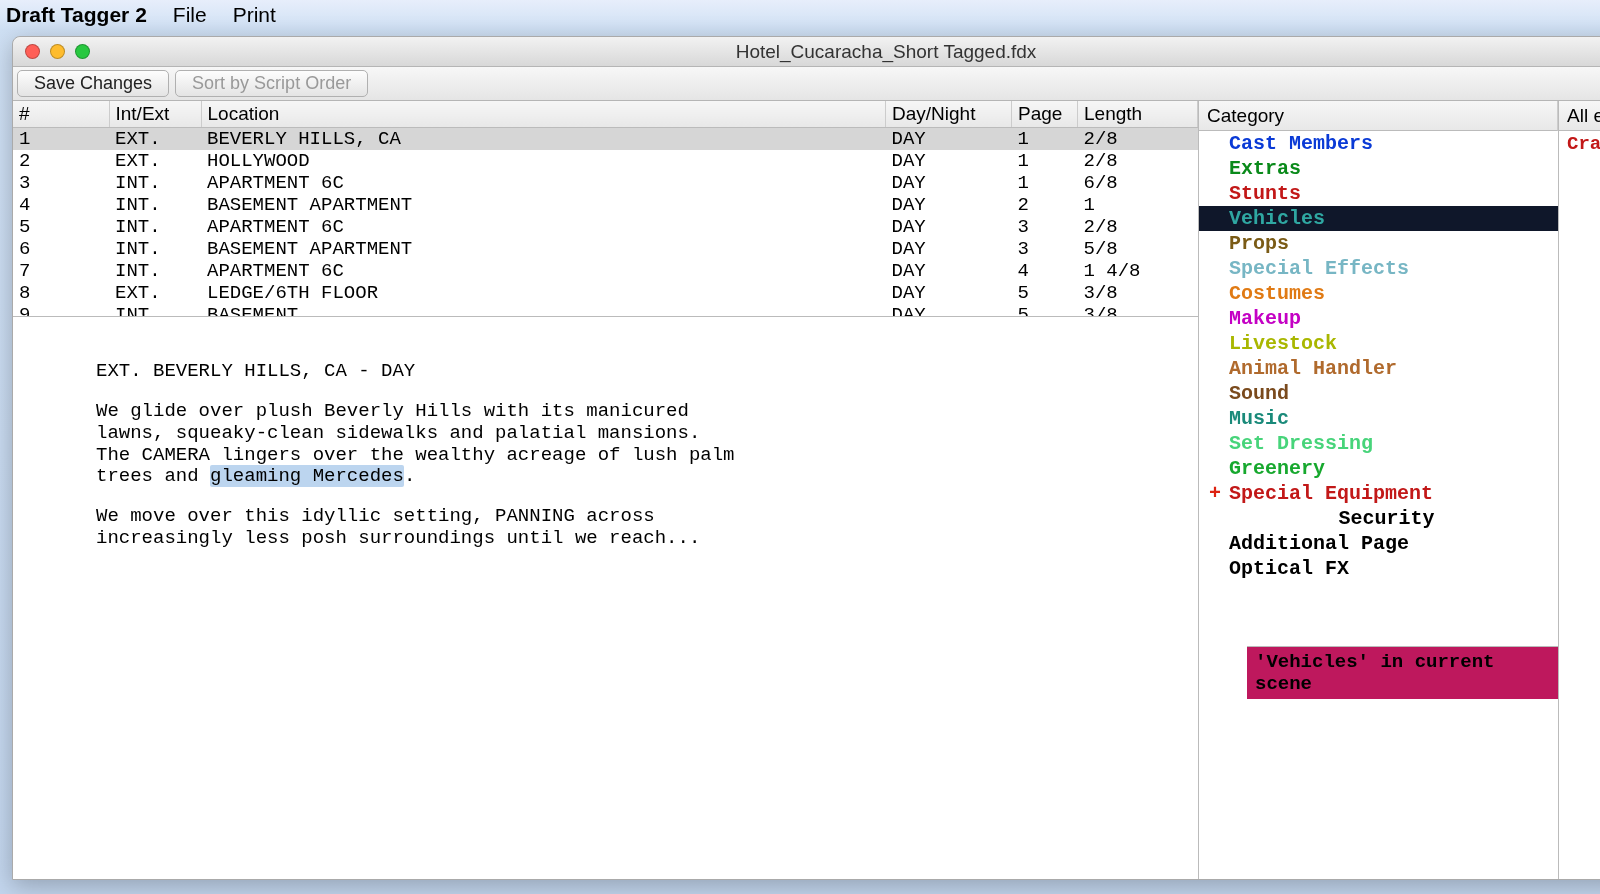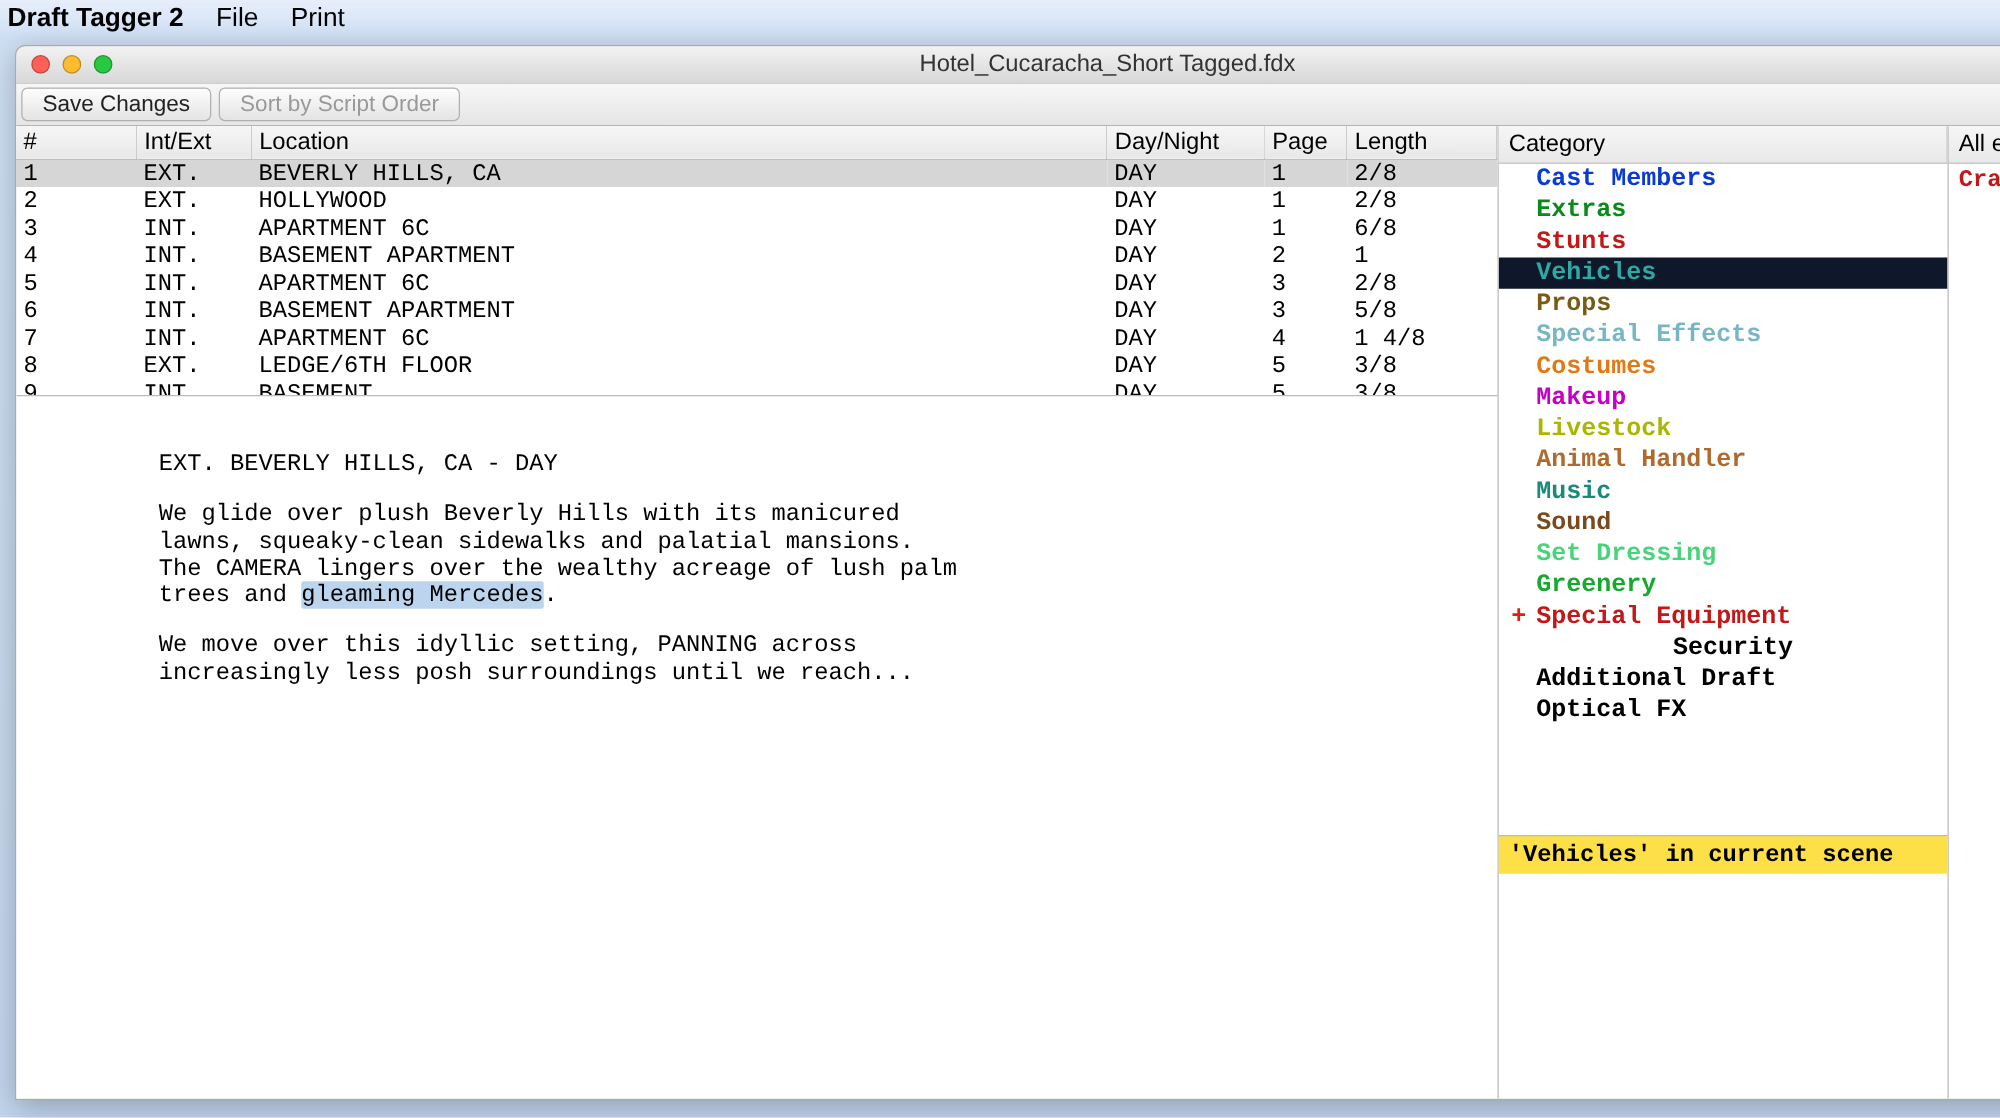--- a/index.html
+++ b/index.html
@@ -61,21 +61,21 @@
   .scene-table tbody td { padding: 0 6px; white-space: nowrap; overflow: hidden; }
   .scene-table tbody tr.selected { background: #d6d6d6; }
   .col-num { width: 96px; }
   .col-ie  { width: 92px; }
   .col-loc { width: auto; }
   .col-dn  { width: 126px; }
   .col-pg  { width: 66px; }
   .col-len { width: 120px; }
 
   
-  .script-view { flex: 1; overflow: auto; padding: 44px 24px 24px 114px;
+  .script-view { flex: 1; overflow: auto; padding: 44px 24px 24px 83px;
     font-family: "Courier New", monospace; font-size: 19px; line-height: 1.15; color: #000; position: relative; }
   .script-view p { margin-bottom: 18px; max-width: 640px; }
   .script-view .slug { margin-bottom: 18px; }
   .tag-vehicles { background: #bcd5ef; border-radius: 2px; }
 
   
   .header-cell {
     background: linear-gradient(#f6f6f6, #e8e8e8); border-bottom: 1px solid #bbb;
     padding: 2px 8px; font-size: 19px; height: 30px; display:flex; align-items:center;
     border-right: 1px solid #ccc;
@@ -83,21 +83,21 @@
   .cat-list { flex: 1; overflow-y: scroll; font-family: "Courier New", monospace; font-size: 20px; font-weight: 700; }
   .cat-row { padding: 1px 14px 1px 30px; position: relative; cursor: default; }
   .cat-row.selected { background: #0f172a; }
   .cat-row .plus { position: absolute; left: 10px; color: #d21; font-weight: 700; }
   .cat-buttons { display: flex; border-top: 1px solid #bbb; }
   .cat-buttons button {
     flex: 1; font-size: 18px; padding: 4px 6px; background: linear-gradient(#fdfdfd, #e4e4e4);
     border: 1px solid #b0b0b0; border-left: none; border-bottom: none;
   }
   .cat-buttons button:first-child { border-left: none; }
-  .scene-elements-header { border-top: 1px solid #bbb; font-family: "Courier New", monospace; font-weight: 700; font-size: 19px; padding: 4px 8px; background: #fde047; }
+  .scene-elements-header { border-top: 1px solid #bbb; font-family: "Courier New", monospace; font-weight: 700; font-size: 19px; padding: 4px 8px; background: #be185d; margin-left: 48px; }
   .scene-elements-body { flex: 0 0 180px; }
 
   
   .far-col .element-item { font-family: "Courier New", monospace; font-size: 19px; font-weight: 700; padding: 2px 8px; white-space: nowrap; }
 
   
   ::-webkit-scrollbar { width: 16px; }
   ::-webkit-scrollbar-track { background: #f0f0f0; border-left: 1px solid #ddd; }
   ::-webkit-scrollbar-thumb { background: #c7c7c7; border-radius: 8px; border: 3px solid #f0f0f0; }
 </style>
@@ -242,27 +242,27 @@
           <div class="cat-row" style="color: rgb(10, 58, 214);"><span>Cast Members</span></div>
           <div class="cat-row" style="color: rgb(10, 138, 26);"><span>Extras</span></div>
           <div class="cat-row" style="color: rgb(194, 24, 24);"><span>Stunts</span></div>
           <div class="cat-row selected" style="color: rgb(47, 167, 162);"><span>Vehicles</span></div>
           <div class="cat-row" style="color: rgb(122, 91, 22);"><span>Props</span></div>
           <div class="cat-row" style="color: rgb(119, 182, 196);"><span>Special Effects</span></div>
           <div class="cat-row" style="color: rgb(224, 122, 20);"><span>Costumes</span></div>
           <div class="cat-row" style="color: rgb(196, 0, 196);"><span>Makeup</span></div>
           <div class="cat-row" style="color: rgb(169, 183, 0);"><span>Livestock</span></div>
           <div class="cat-row" style="color: rgb(176, 106, 45);"><span>Animal Handler</span></div>
+          <div class="cat-row" style="color: rgb(122, 74, 29);"><span>Sound</span></div>
           <div class="cat-row" style="color: rgb(26, 138, 122);"><span>Music</span></div>
-          <div class="cat-row" style="color: rgb(122, 74, 29);"><span>Sound</span></div>
           <div class="cat-row" style="color: rgb(71, 212, 122);"><span>Set Dressing</span></div>
           <div class="cat-row" style="color: rgb(23, 168, 46);"><span>Greenery</span></div>
           <div class="cat-row" style="color: rgb(194, 24, 24);"><span class="plus">+</span><span>Special Equipment</span></div>
           <div class="cat-row" style="color: rgb(0, 0, 0); text-align: center;"><span>Security</span></div>
-          <div class="cat-row" style="color: rgb(0, 0, 0);"><span>Additional Draft</span></div>
+          <div class="cat-row" style="color: rgb(0, 0, 0);"><span>Additional Page</span></div>
           <div class="cat-row" style="color: rgb(0, 0, 0);"><span>Optical FX</span></div>
         </div>
       <div class="scene-elements-header">'Vehicles' in current scene</div>
       <div class="scene-elements-body"></div>
     </div>
 
     <div class="far-col">
       <div class="header-cell">All elements</div>
       <div id="elements-list">
           <div class="element-item" style="color: rgb(194, 24, 24);">Crane Camera</div>

